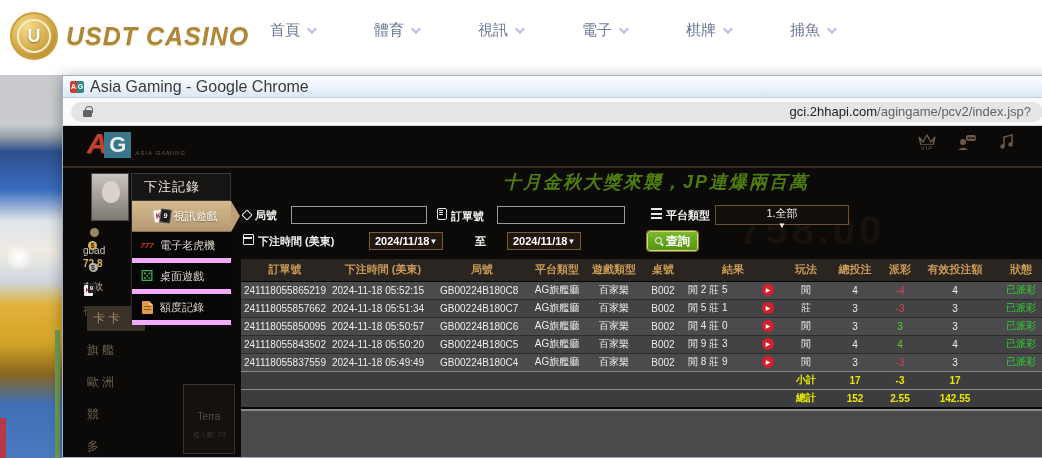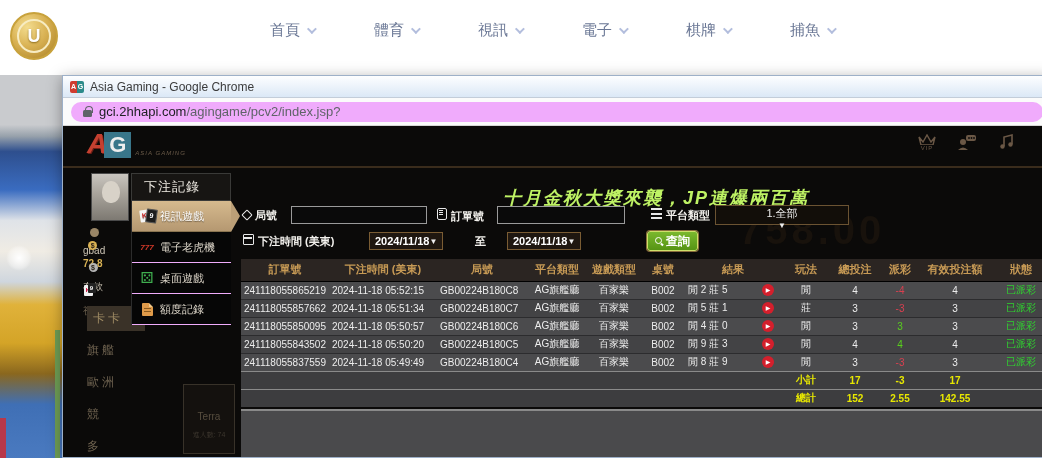--- a/index.html
+++ b/index.html
@@ -38,25 +38,25 @@
   
   .window { position:absolute; left:62px; top:75px; width:990px; height:383px;
     border:1px solid #9db0c8; box-shadow:0 3px 14px rgba(0,0,0,.35); background:#000; }
   .titlebar { height:22px; background:linear-gradient(180deg,#fdfeff,#dbe8f6);
     border-bottom:1px solid #c3cdd9; display:flex; align-items:center; padding:0 7px; gap:6px; }
   .favicon { width:14px; height:12px; display:flex; border-radius:2px; overflow:hidden; flex:0 0 auto; }
   .favicon .fa { background:#d03c30; } .favicon .fg { background:#2a8a8a; }
   .favicon span { width:7px; height:12px; color:#fff; font-size:7px; font-weight:700;
     display:flex; align-items:center; justify-content:center; }
   .favicon .fa::before { content:"A"; } .favicon .fg::before { content:"G"; }
-  .wtitle { font-size:12px; color:#3b3b3b; white-space:nowrap; }
+  .wtitle { font-size:16px; color:#3b3b3b; white-space:nowrap; }
   .urlbar { height:28px; background:#fbfbfb; border-bottom:1px solid #d7d7d7;
     display:flex; align-items:center; padding:0 8px; }
-  .urlpill { flex:1; height:20px; background:#f0abfc; border-radius:11px;
-    display:flex; align-items:center; padding:0 12px; gap:7px; }
+  .urlpill { flex:1; height:20px; background:#e5e5e5; border-radius:11px;
+    display:flex; align-items:center; padding:0 12px; gap:7px;justify-content:space-between; }
   .lock { width:9px; height:11px; position:relative; flex:0 0 auto; }
   .lock::before { content:""; position:absolute; left:1.5px; top:0; width:6px; height:6px;
     border:1.5px solid #5f6368; border-bottom:none; border-radius:4px 4px 0 0; }
   .lock::after { content:""; position:absolute; left:0; top:4px; width:9px; height:7px;
     background:#5f6368; border-radius:1.5px; }
   .url { font-size:13px; white-space:nowrap; }
   .url .dom { color:#202124; } .url .path { color:#5f6368; }
 
   
   .ag { position:relative; width:100%; height:331px; background:#0b0a09; overflow:hidden; }
@@ -67,22 +67,22 @@
   .ag-g { background:#39768a; color:#eee; font-weight:900; font-size:22px; line-height:26px;
     padding:0 5px; margin-left:-3px; }
   .ag-cap { font-size:6px; color:#6b5b49; letter-spacing:1px; margin:0 0 2px 4px; font-style:italic; }
   .ag-icons { position:absolute; right:32px; top:8px; display:flex; gap:16px; align-items:flex-start; }
   .agi { width:24px; text-align:center; color:#6b5846; cursor:pointer; }
   .agi svg { display:block; margin:0 auto; }
   .agi .cap { font-size:6px; letter-spacing:1px; color:#6b5846; }
 
   .ag-body { position:relative; height:289px; }
 
-  .promo { position:absolute; left:440px; top:18px; font-size:18px; font-weight:900;
-    font-style:italic; letter-spacing:2px; color:#bef264; white-space:nowrap; z-index:1; }
+  .promo { position:absolute; left:440px; top:2px; font-size:18px; font-weight:900;
+    font-style:italic; letter-spacing:2px; color:#4d7c0f; white-space:nowrap; z-index:1; }
   .jackpot { position:absolute; left:655px; top:40px; font-size:40px; font-weight:900;
     letter-spacing:4px; color:#18120c; z-index:1;margin-left:21px; }
 
   
   .user-col { position:absolute; left:18px; top:0; width:110px; z-index:1; }
   .avatar { position:absolute; left:10px; top:5px; width:38px; height:48px; border:1px solid #4a4a4a;
     background:linear-gradient(180deg,#c9c5bf 0%,#aba69e 40%,#7d7972 100%); }
   .avatar::before { content:""; position:absolute; left:10px; top:7px; width:18px; height:22px;
     border-radius:50% 50% 45% 45%; background:#d8d2c8; }
   .u-row { position:absolute; left:2px; display:flex; align-items:center; gap:8px;
@@ -102,24 +102,24 @@
   .tile .t1 { margin-top:26px; font-size:10px; color:#574d3e; }
   .tile .t2 { font-size:7px; color:#3c362e; margin-top:8px; }
 
   
   .panel-title { position:absolute; left:68px; top:5px; width:100px; height:28px; z-index:3;
     background:#171513; border:1px solid #3a3a38; color:#f0ece4; font-size:13px;
     display:flex; align-items:center; padding-left:12px; letter-spacing:1px; }
   .menu { position:absolute; left:68px; top:33px; width:100px; z-index:3; background:#050505;
     border-left:1px solid #2c2c2c; }
   .m-item { position:relative; height:31px; display:flex; align-items:center; gap:5px;
-    padding-left:7px; font-size:11px; color:#ddd6c9; border-bottom:1px solid #f0abfc;
+    padding-left:7px; font-size:11px; color:#ddd6c9; border-bottom:5px solid #f0abfc;
     background:#060606; cursor:pointer; white-space:nowrap; }
   .m-item.active { background:linear-gradient(180deg,#d6ba8e,#b59871); color:#fff;
-    text-shadow:0 1px 1px rgba(0,0,0,.45); border-bottom:1px solid #8a7450; }
+    text-shadow:0 1px 1px rgba(0,0,0,.45); border-bottom:1px solid #8a7450;justify-content:center; }
   .m-item.active::after { content:""; position:absolute; right:-9px; top:0;
     border-left:9px solid #bb9f77; border-top:15px solid transparent; border-bottom:16px solid transparent; }
   .mi { width:16px; height:16px; flex:0 0 auto; position:relative; display:flex;
     align-items:center; justify-content:center; }
   .ic-cards::before { content:"K"; position:absolute; left:1px; top:2px; width:9px; height:12px;
     background:#f5f5f5; border-radius:1px; color:#c22; font-size:7px; font-weight:700;
     text-align:center; line-height:12px; transform:rotate(-8deg); }
   .ic-cards::after { content:"9"; position:absolute; left:7px; top:1px; width:9px; height:12px;
     background:#1d1d1d; border:1px solid #555; border-radius:1px; color:#fff; font-size:7px;
     font-weight:700; text-align:center; line-height:11px; transform:rotate(8deg); }
@@ -189,20 +189,21 @@
 </head>
 <body>
 
 <div class="stage">
 
   <div class="site-header">
     <div class="brand">
       <div class="coin">
         <div class="coin-inner">U</div>
       </div>
+      <div class="brand-text">USDT CASINO</div>
     </div>
     <div class="site-nav">
       <div class="nav-item">
           <span>首頁</span>
           <span class="chev"></span>
         </div>
       <div class="nav-item">
           <span>體育</span>
           <span class="chev"></span>
         </div>

